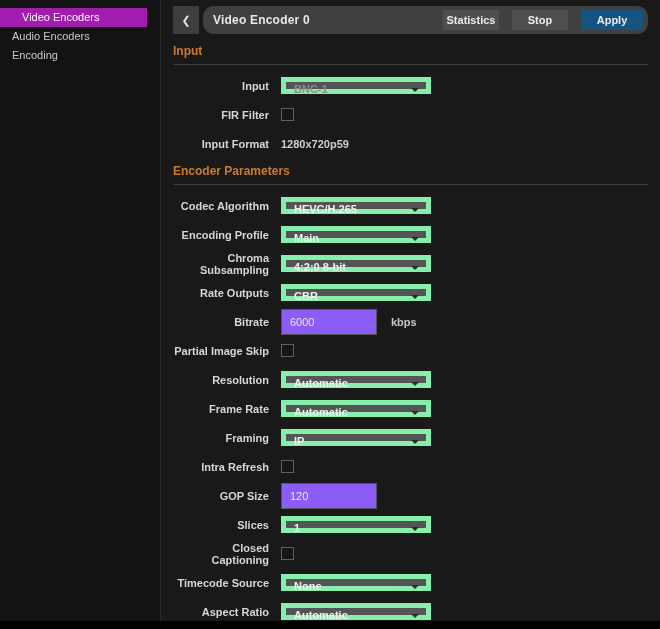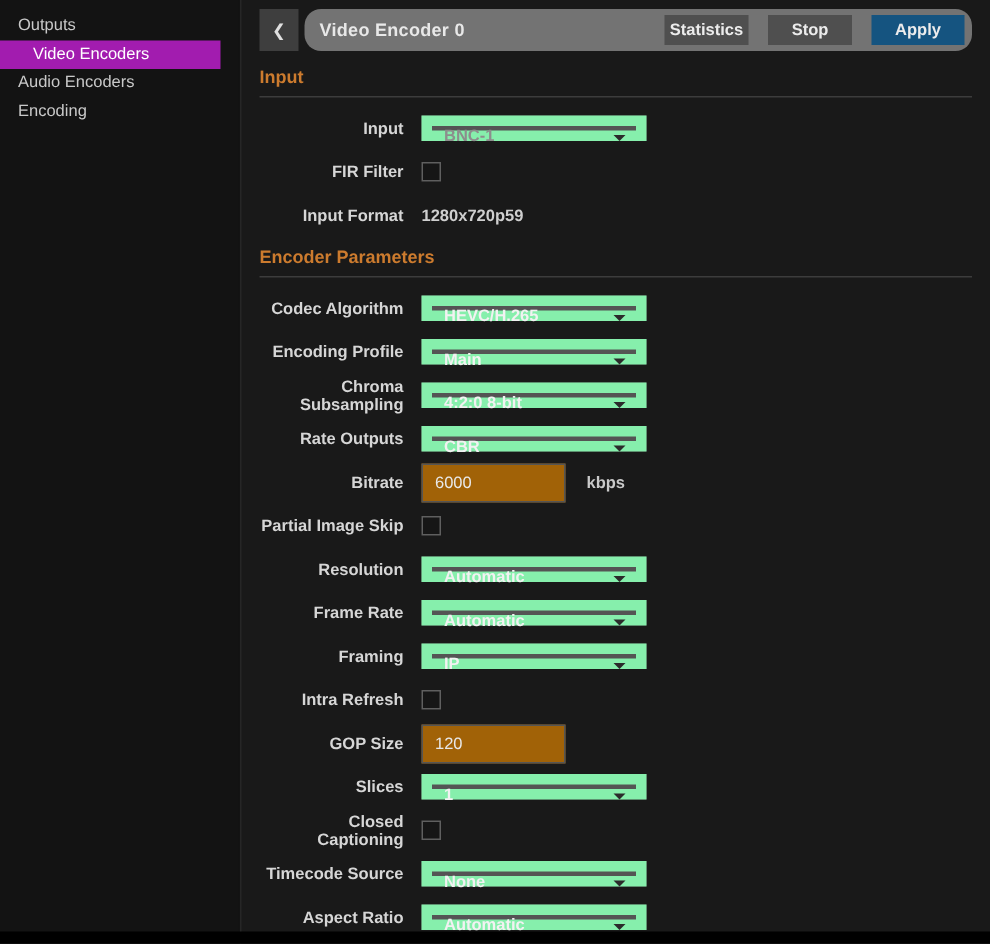--- a/index.html
+++ b/index.html
@@ -11,51 +11,50 @@
   .sidebar { position:absolute; left:0; top:0; width:159px; height:100%; background:#131313; padding-top:8px; }
   .side-item { width:147px; height:19px; line-height:19px; padding-left:12px; font-size:11px; color:#c9c9c9; cursor:pointer; }
   .side-item.selected { background:#a21caf; color:#ffffff;padding-left:22px; }
 
   
   .main { position:absolute; left:160px; top:0; right:0; bottom:0; background:#191919; border-left:1px solid #262626; padding:6px 12px 0 12px; }
 
   
   .topbar { height:28px; display:flex; align-items:stretch; margin-bottom:2px; }
   .back-btn { width:26px; background:#3e3e3e; color:#e0e0e0; display:flex; align-items:center; justify-content:center; font-size:11px; margin-right:4px; cursor:pointer; }
-  .bar-rest { flex:1; background:#737373; display:flex; align-items:center;border-radius:11px; }
+  .bar-rest { flex:1; background:#404040; display:flex; align-items:center;border-radius:11px; }
   .bar-title { font-size:12px; font-weight:700; color:#e8e8e8; margin-left:10px; flex:1; letter-spacing:.2px; }
   .bar-buttons { display:flex; margin-right:5px; }
   .btn { height:20px; line-height:20px; font-size:11px; font-weight:700; color:#ececec; background:#4f4f4f; text-align:center; padding:0 0; min-width:56px; margin-left:13px; cursor:pointer; }
   .btn.primary { background:#155480; min-width:62px; }
 
   
   .section-title { color:#cc7b2e; font-size:12px; font-weight:700; margin-top:10px; padding-bottom:6px; border-bottom:1px solid #3c3c3c; margin-bottom:12px; }
 
   .frow { display:flex; align-items:center; height:17px; margin-bottom:12px; }
   .flabel { width:96px; text-align:right; font-size:11px; font-weight:700; color:#d6d6d6; flex-shrink:0; line-height:12px; }
   .fctrl { margin-left:12px; display:flex; align-items:center; }
 
-  .select { position:relative; width:150px; height:17px; background:#545454; border:7px solid #86efac; padding:0 20px 0 8px; font-size:11px; font-weight:700; color:#f2f2f2; line-height:15px; cursor:pointer; white-space:nowrap; }
+  .select { position:relative; width:150px; height:17px; background:#545454; border:5px solid #86efac; padding:0 20px 0 8px; font-size:11px; font-weight:700; color:#f2f2f2; line-height:15px; cursor:pointer; white-space:nowrap; }
   .select.disabled { color:#8d8d8d; cursor:default; }
   .caret { position:absolute; right:7px; top:6px; width:0; height:0; border-left:4px solid transparent; border-right:4px solid transparent; border-top:4px solid #2b2b2b; }
 
-  .tinput { width:96px; height:17px; background:#a16207; border:1px solid #555555; color:#e8e8e8; font-size:11px; padding:12px 8px; font-family:inherit; }
+  .tinput { width:96px; height:17px; background:#8b5cf6; border:1px solid #555555; color:#e8e8e8; font-size:11px; padding:12px 8px; font-family:inherit; }
   .suffix { margin-left:14px; font-size:11px; font-weight:700; color:#c9c9c9; }
   .checkbox { width:13px; height:13px; border:1px solid #5f5f5f; background:#161616; cursor:pointer; }
   .static-value { font-size:11px; font-weight:700; color:#cfcfcf;text-align:right; }
 
   .bottom-bar { position:absolute; left:0; bottom:0; width:660px; height:8px; background:#000000; z-index:5; }
 </style>
 </head>
 <body>
 
 <div class="app">
 
   <div class="sidebar">
-    <div class="side-item">Outputs</div>
     <div class="side-item selected">Video Encoders</div>
     <div class="side-item">Audio Encoders</div>
     <div class="side-item">Encoding</div>
   </div>
 
   <div class="main">
 
     <div class="topbar">
       <div class="back-btn">
         <span>❮</span>

